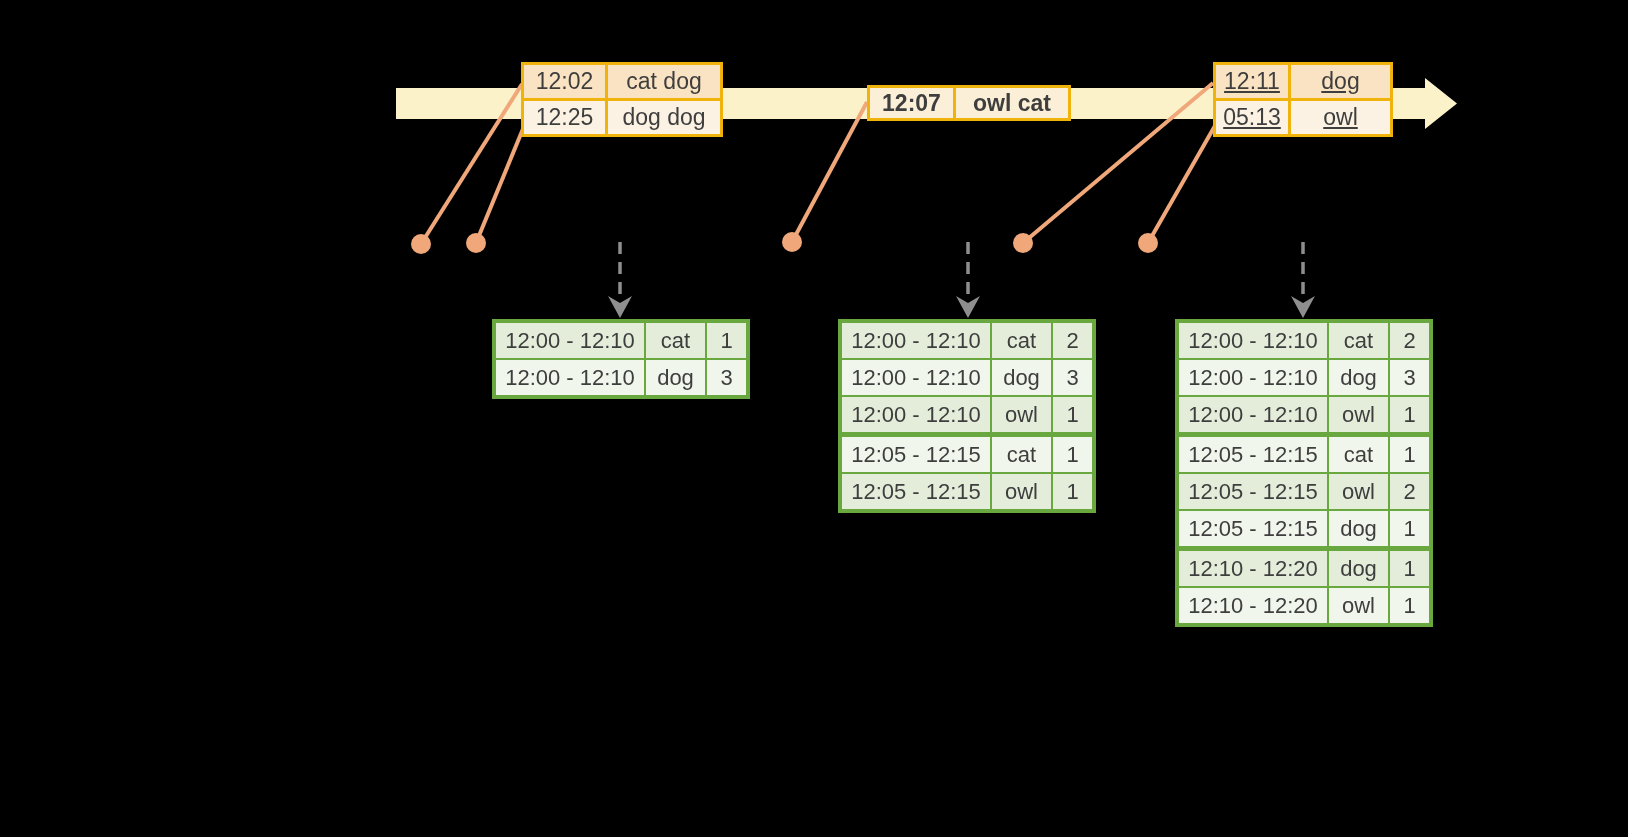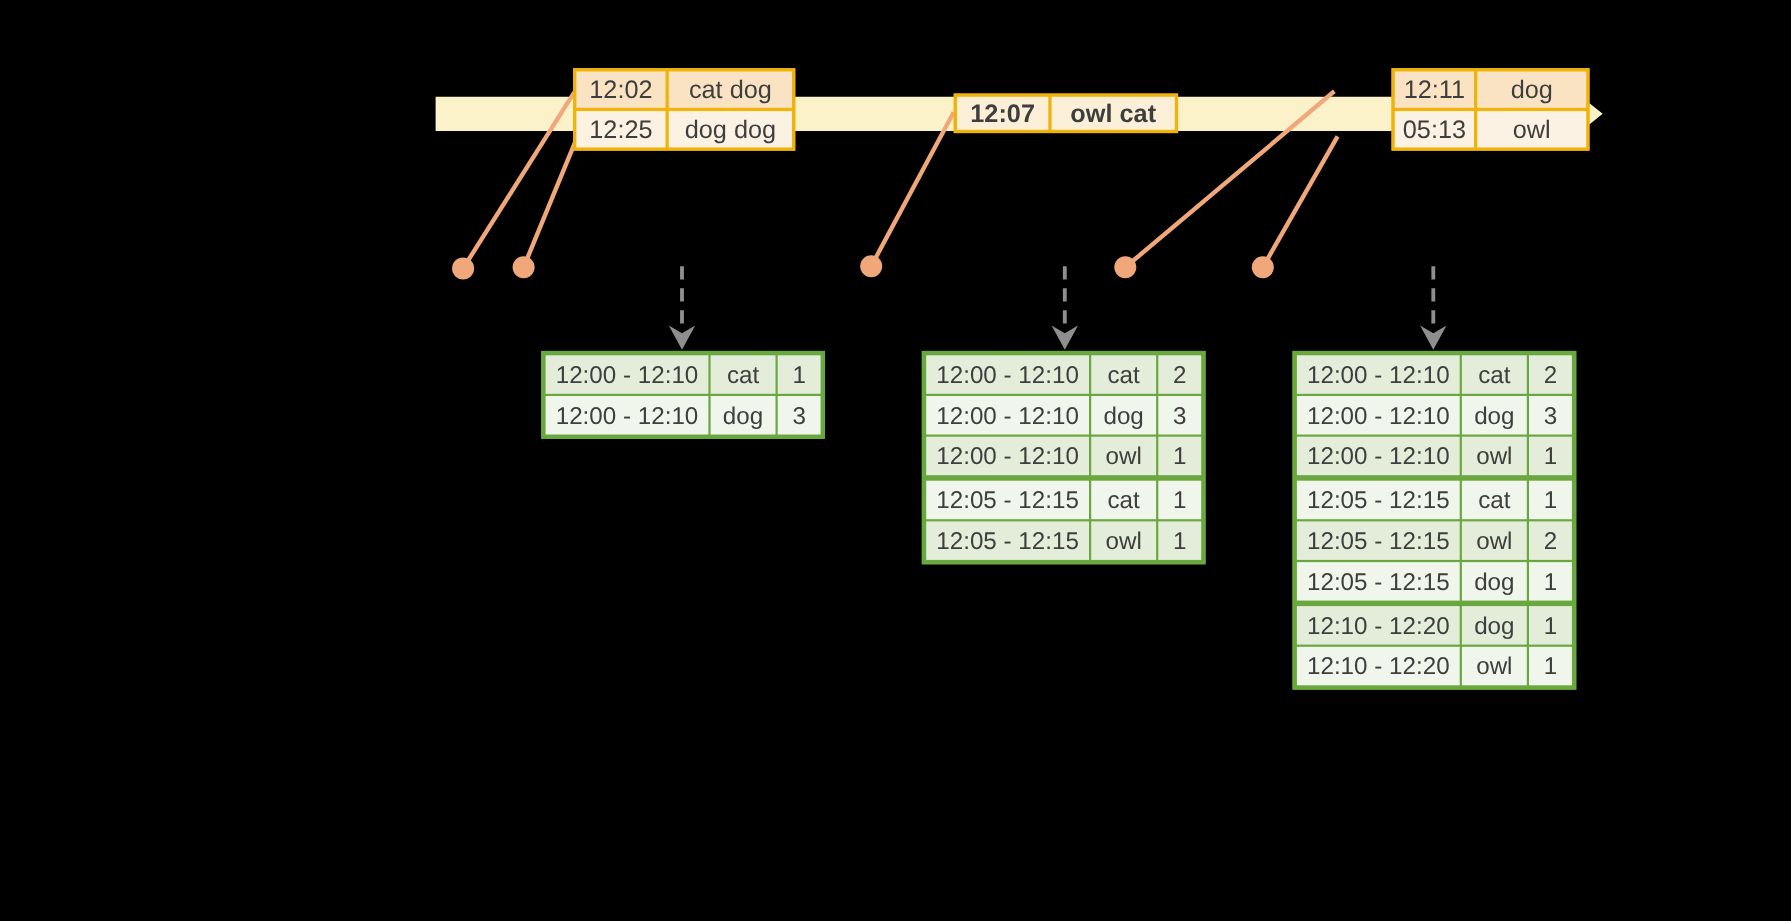--- a/index.html
+++ b/index.html
@@ -37,21 +37,21 @@
     display:flex;align-items:center;justify-content:center;
     font-size:23px;line-height:1;height:33px;
   }
   .etable .dark{background:var(--event-row-dark);}
   .etable .light{background:var(--event-row-light);}
   .etable .cream{background:var(--event-row-cream);}
   .etable .cell{grid-auto-rows:33px;}
   #etable1{left:521px;top:62px;grid-template-columns:81px 112px;}
   #etable2{left:867px;top:85px;grid-template-columns:83px 112px;}
   #etable2 .cell{height:30px;font-weight:bold;}
-  #etable3{left:1265px;top:62px;grid-template-columns:72px 99px;}
+  #etable3{left:1213px;top:62px;grid-template-columns:72px 99px;text-decoration:underline;}
 
   
   .gtable{
     position:absolute;z-index:2;
     display:flex;flex-direction:column;gap:2px;
     background:var(--result-border);
     border:4px solid var(--result-border);
   }
   .grow{display:grid;grid-template-columns:148px 59px 39px;gap:2px;}
   .grow.group-start{margin-top:3px;}

